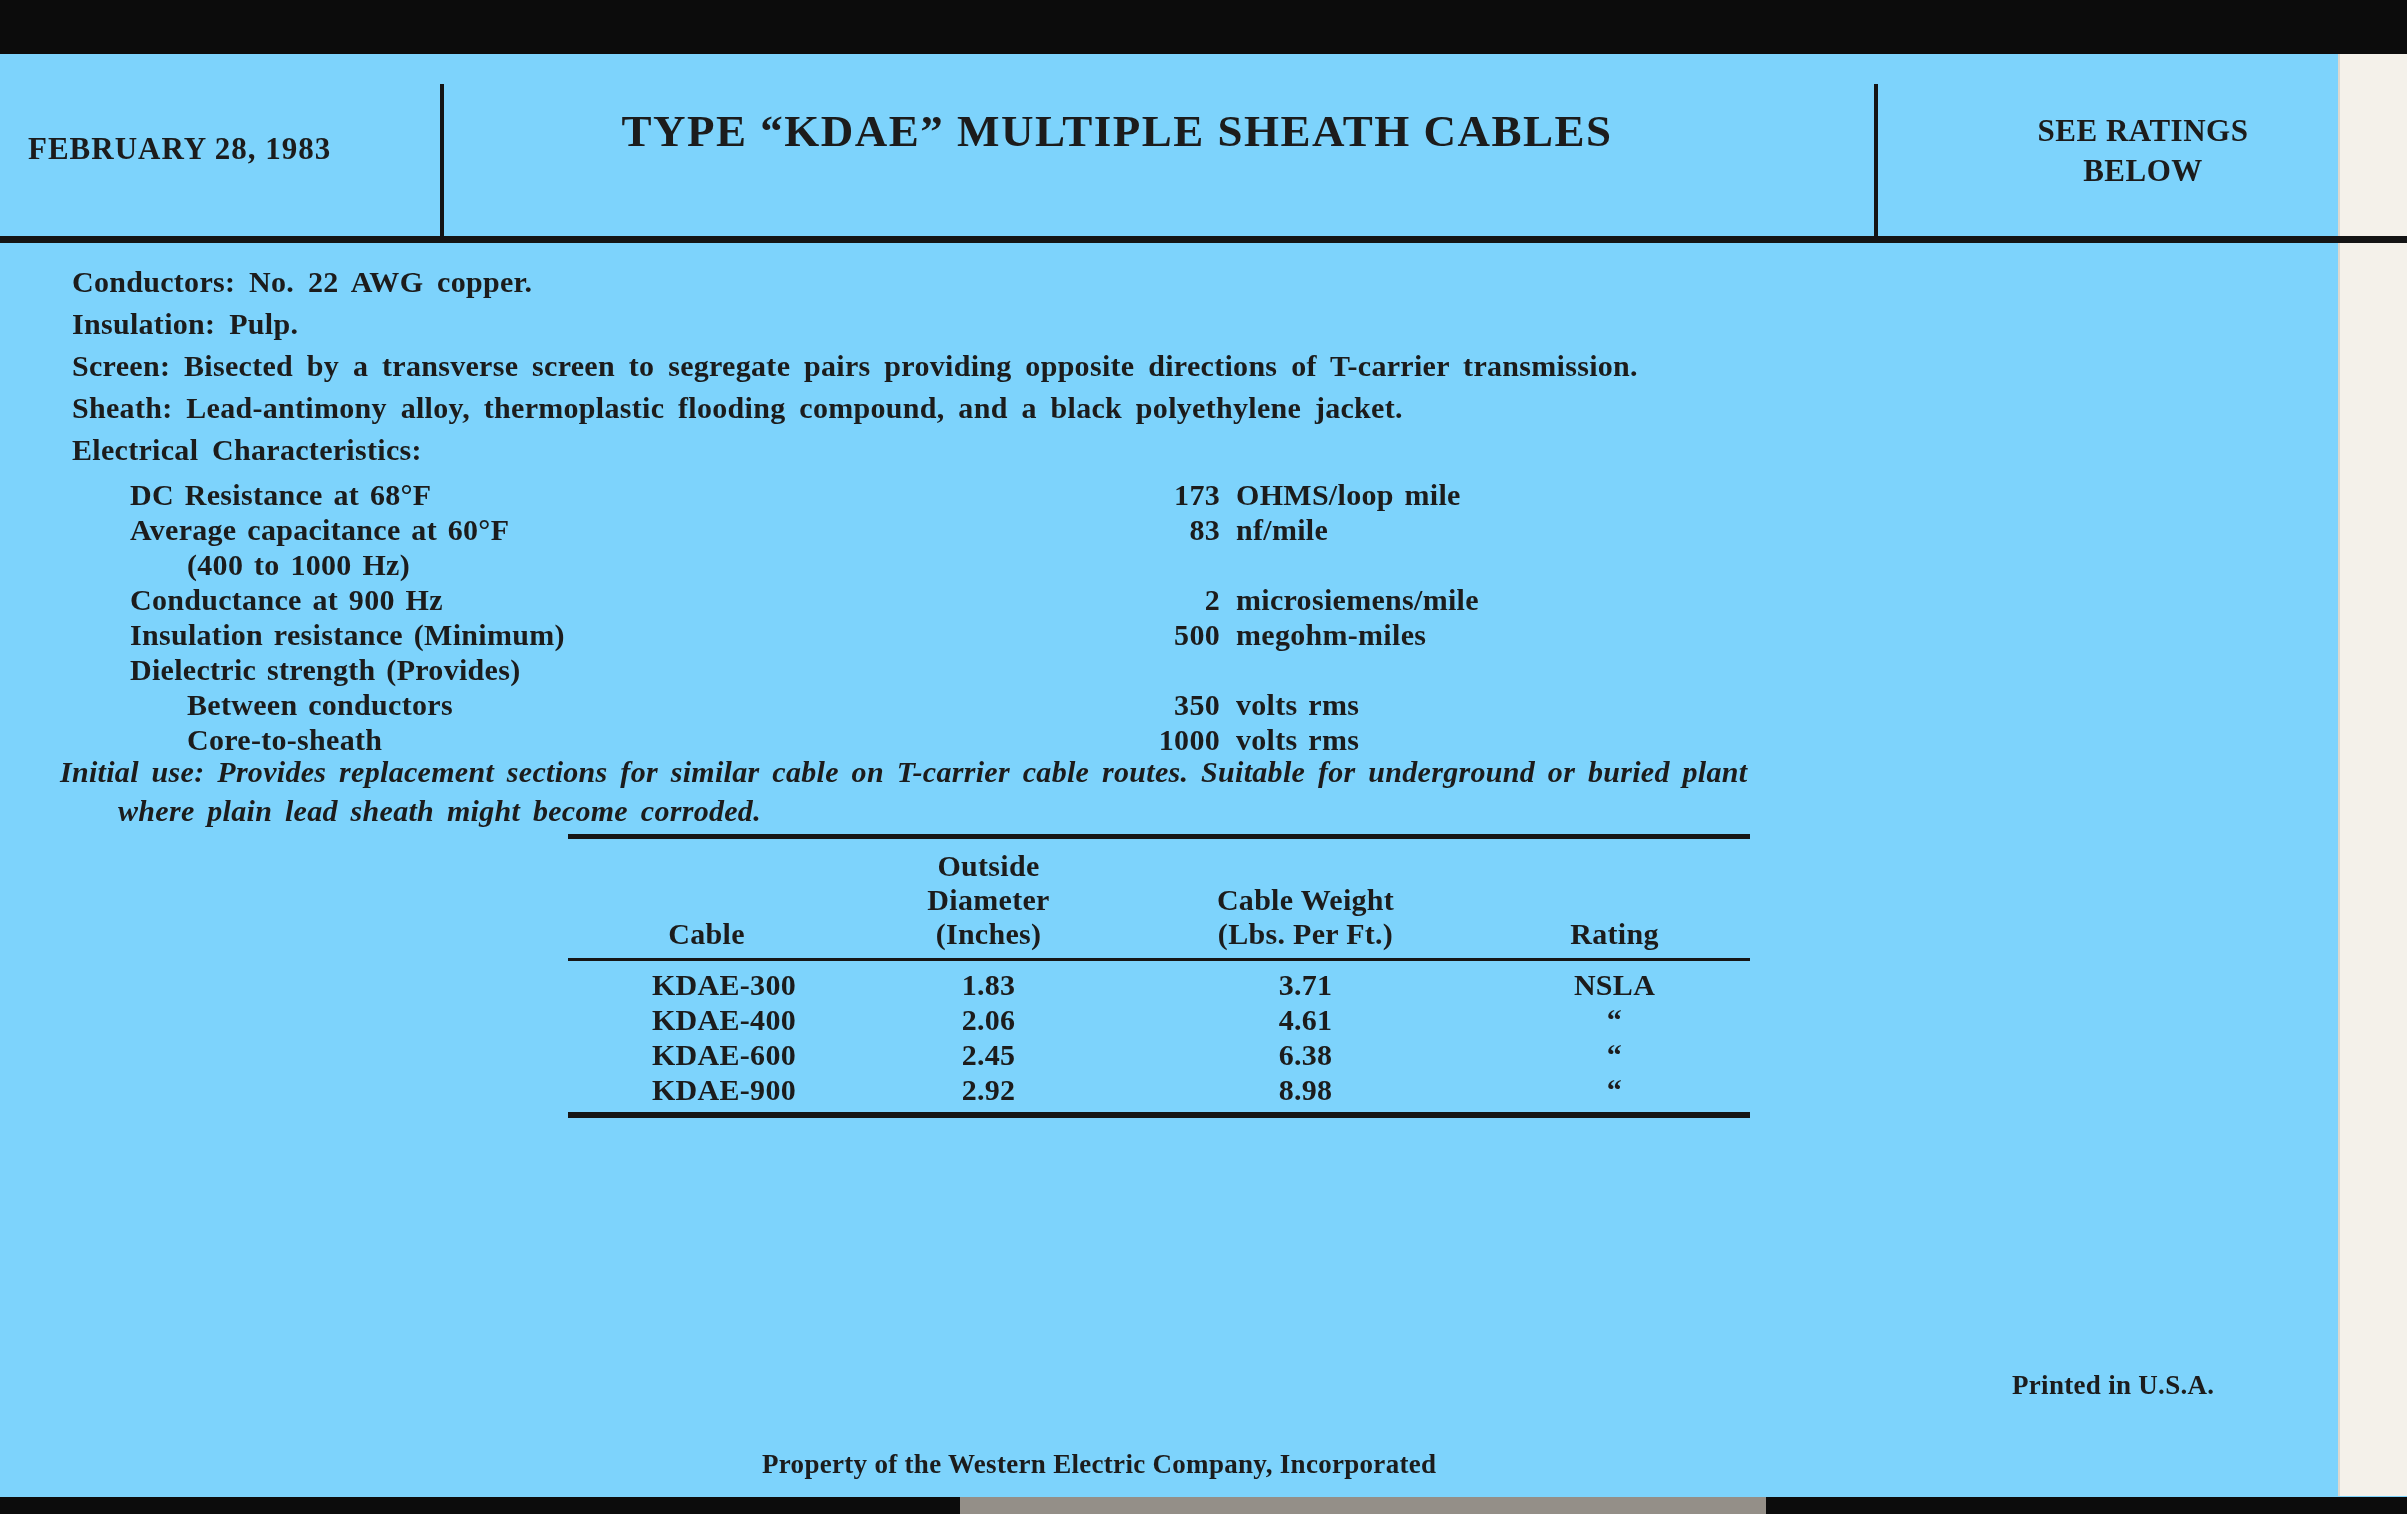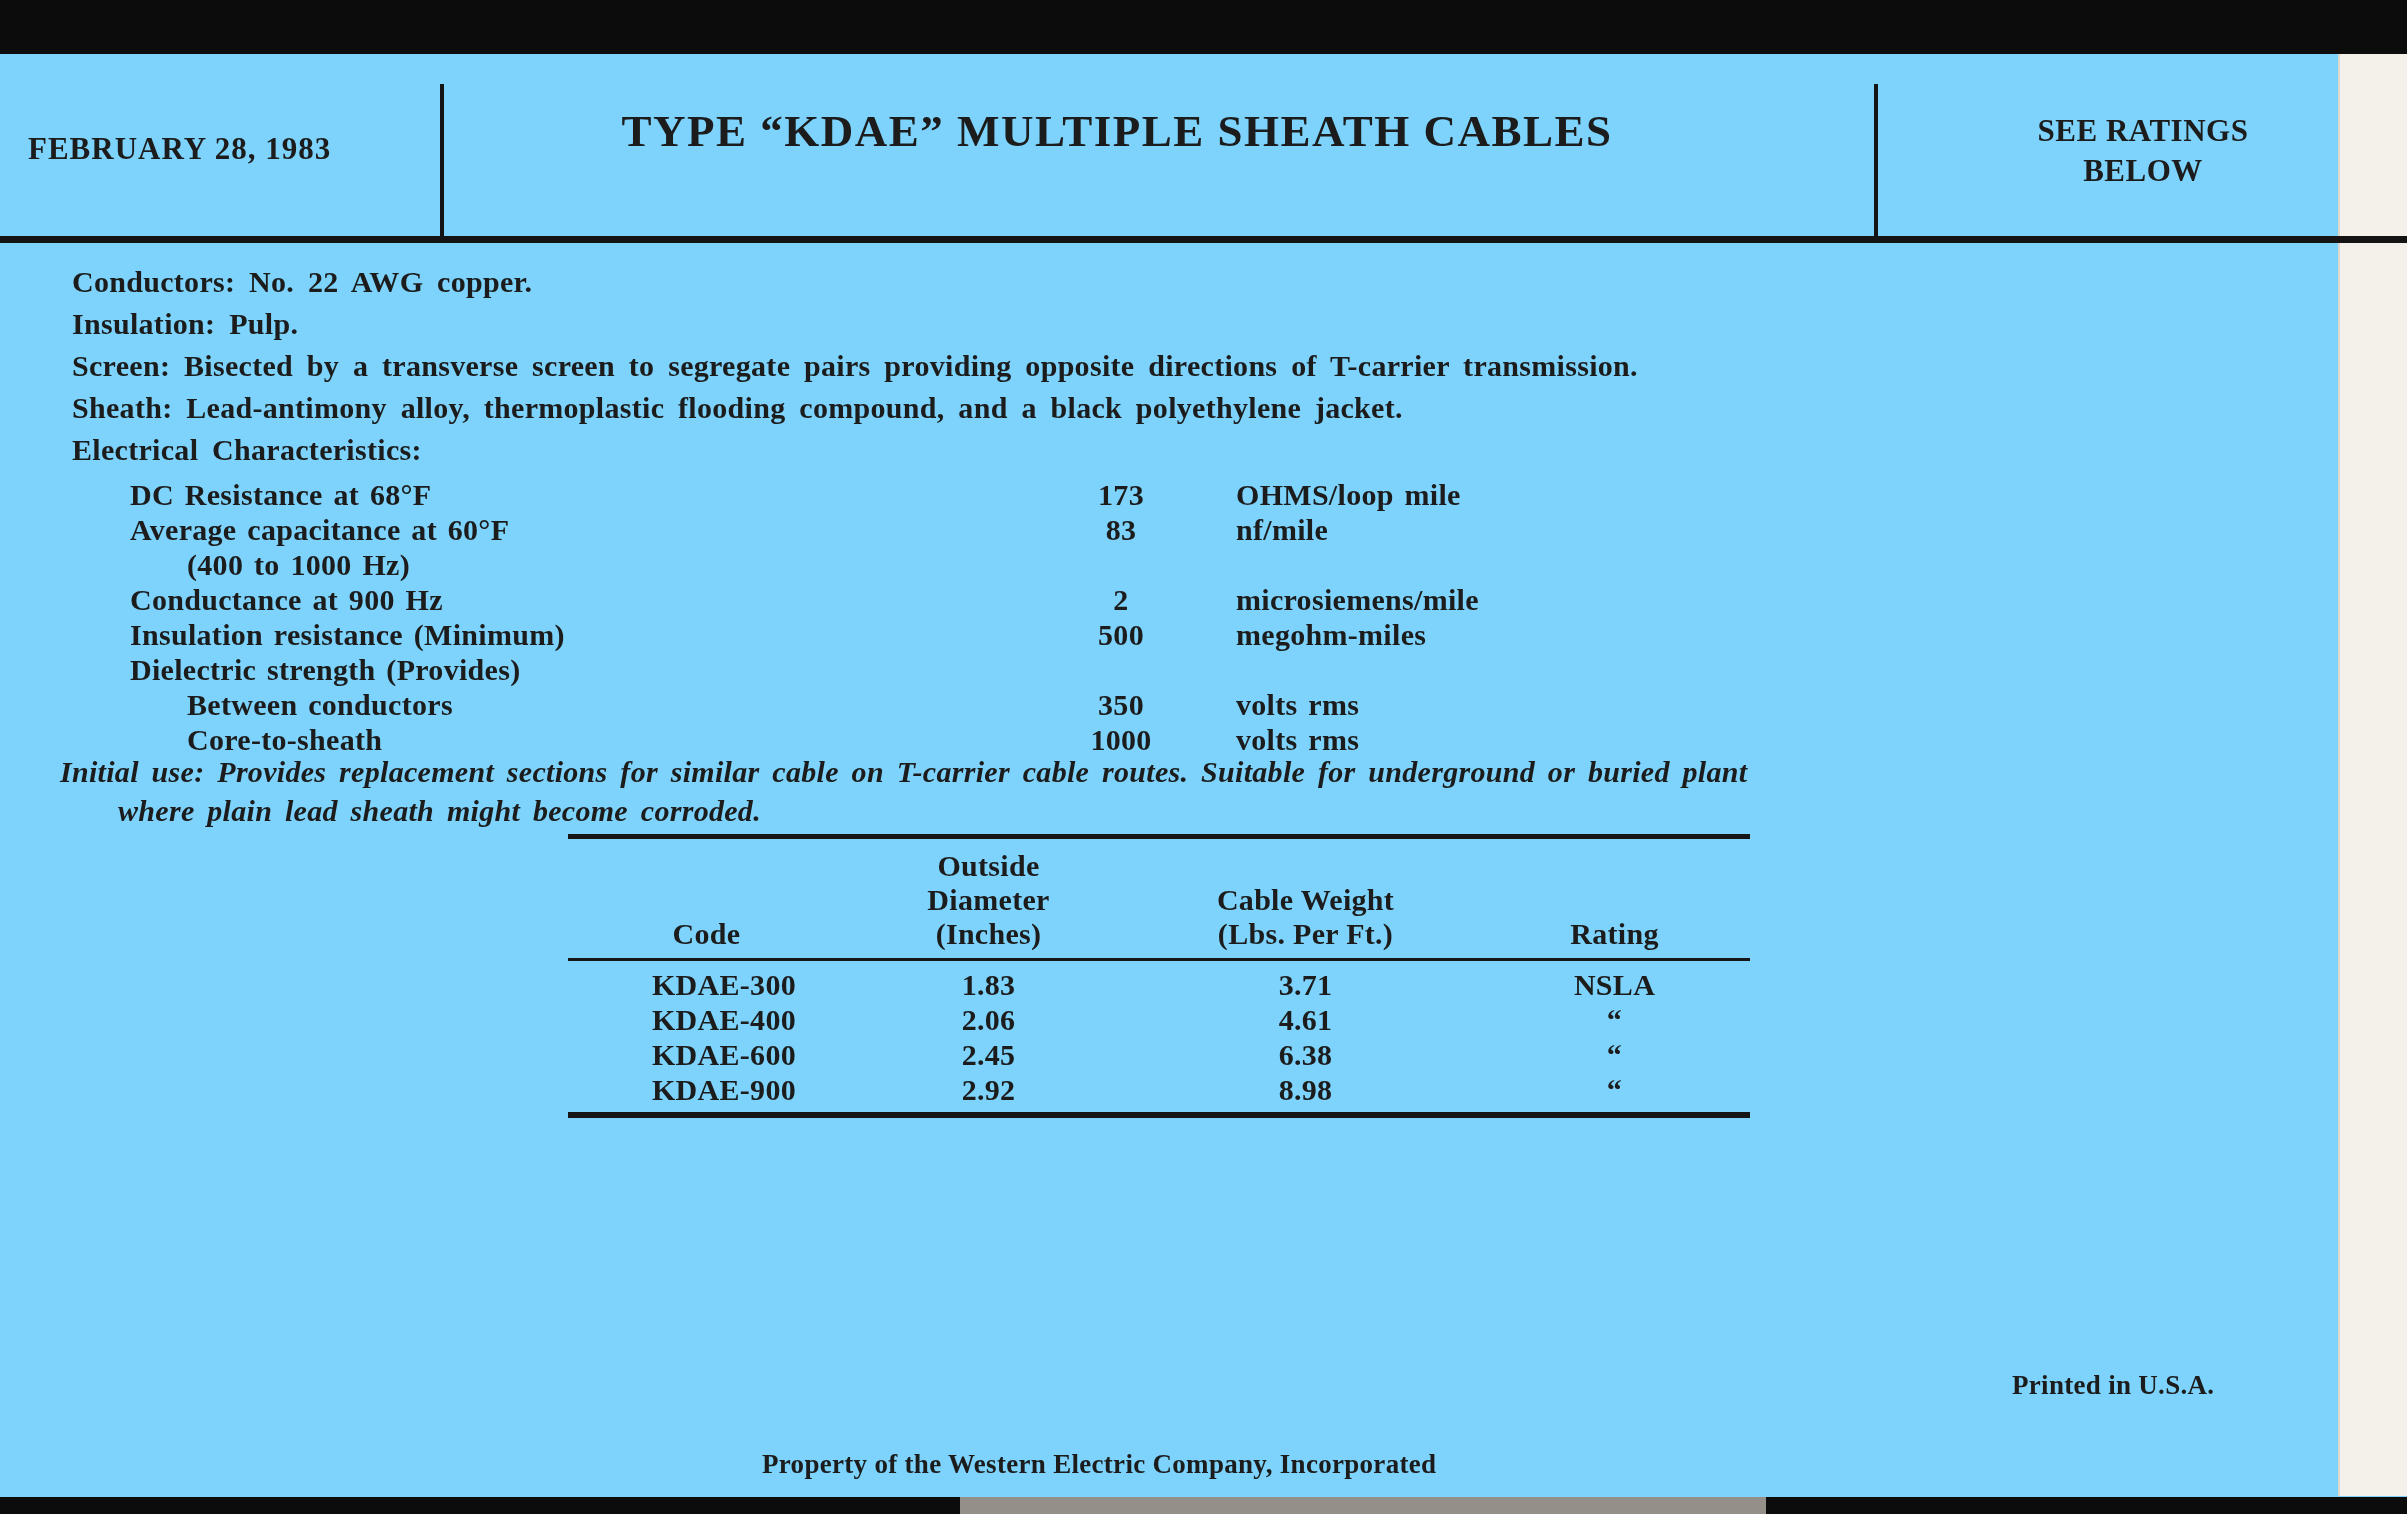--- a/index.html
+++ b/index.html
@@ -75,21 +75,21 @@
     position: absolute; left: 72px; top: 477px;
     width: 2267px;
     font-size: 30px; line-height: 35px;
     letter-spacing: 0.3px; word-spacing: 3px;
   }
   .erow { position: relative; }
   .i1 { padding-left: 58px; }
   .i2 { padding-left: 115px; }
   .enum {
     position: absolute; top: 0; left: 950px;
-    width: 198px; text-align: center; line-height: 35px;
+    width: 198px; text-align: right; line-height: 35px;
   }
   .eunit {
     position: absolute; top: 0; left: 1164px;
     line-height: 35px; white-space: nowrap;
   }
 
   .initial-use {
     position: absolute; left: 60px; top: 752px;
     width: 2267px;
     font-size: 30px; line-height: 39px;
@@ -226,21 +226,21 @@
   <div class="table-wrap">
     <table class="ratings-table">
       <colgroup>
         <col class="c-code">
           <col class="c-dia">
           <col class="c-wt">
           <col class="c-rat">
       </colgroup>
       <thead>
         <tr>
-          <th>Code</th>
+          <th>Cable</th>
           <th>Outside
 Diameter
 (Inches)</th>
           <th>Cable Weight
 (Lbs. Per Ft.)</th>
           <th>Rating</th>
         </tr>
       </thead>
       <tbody>
         <tr>

